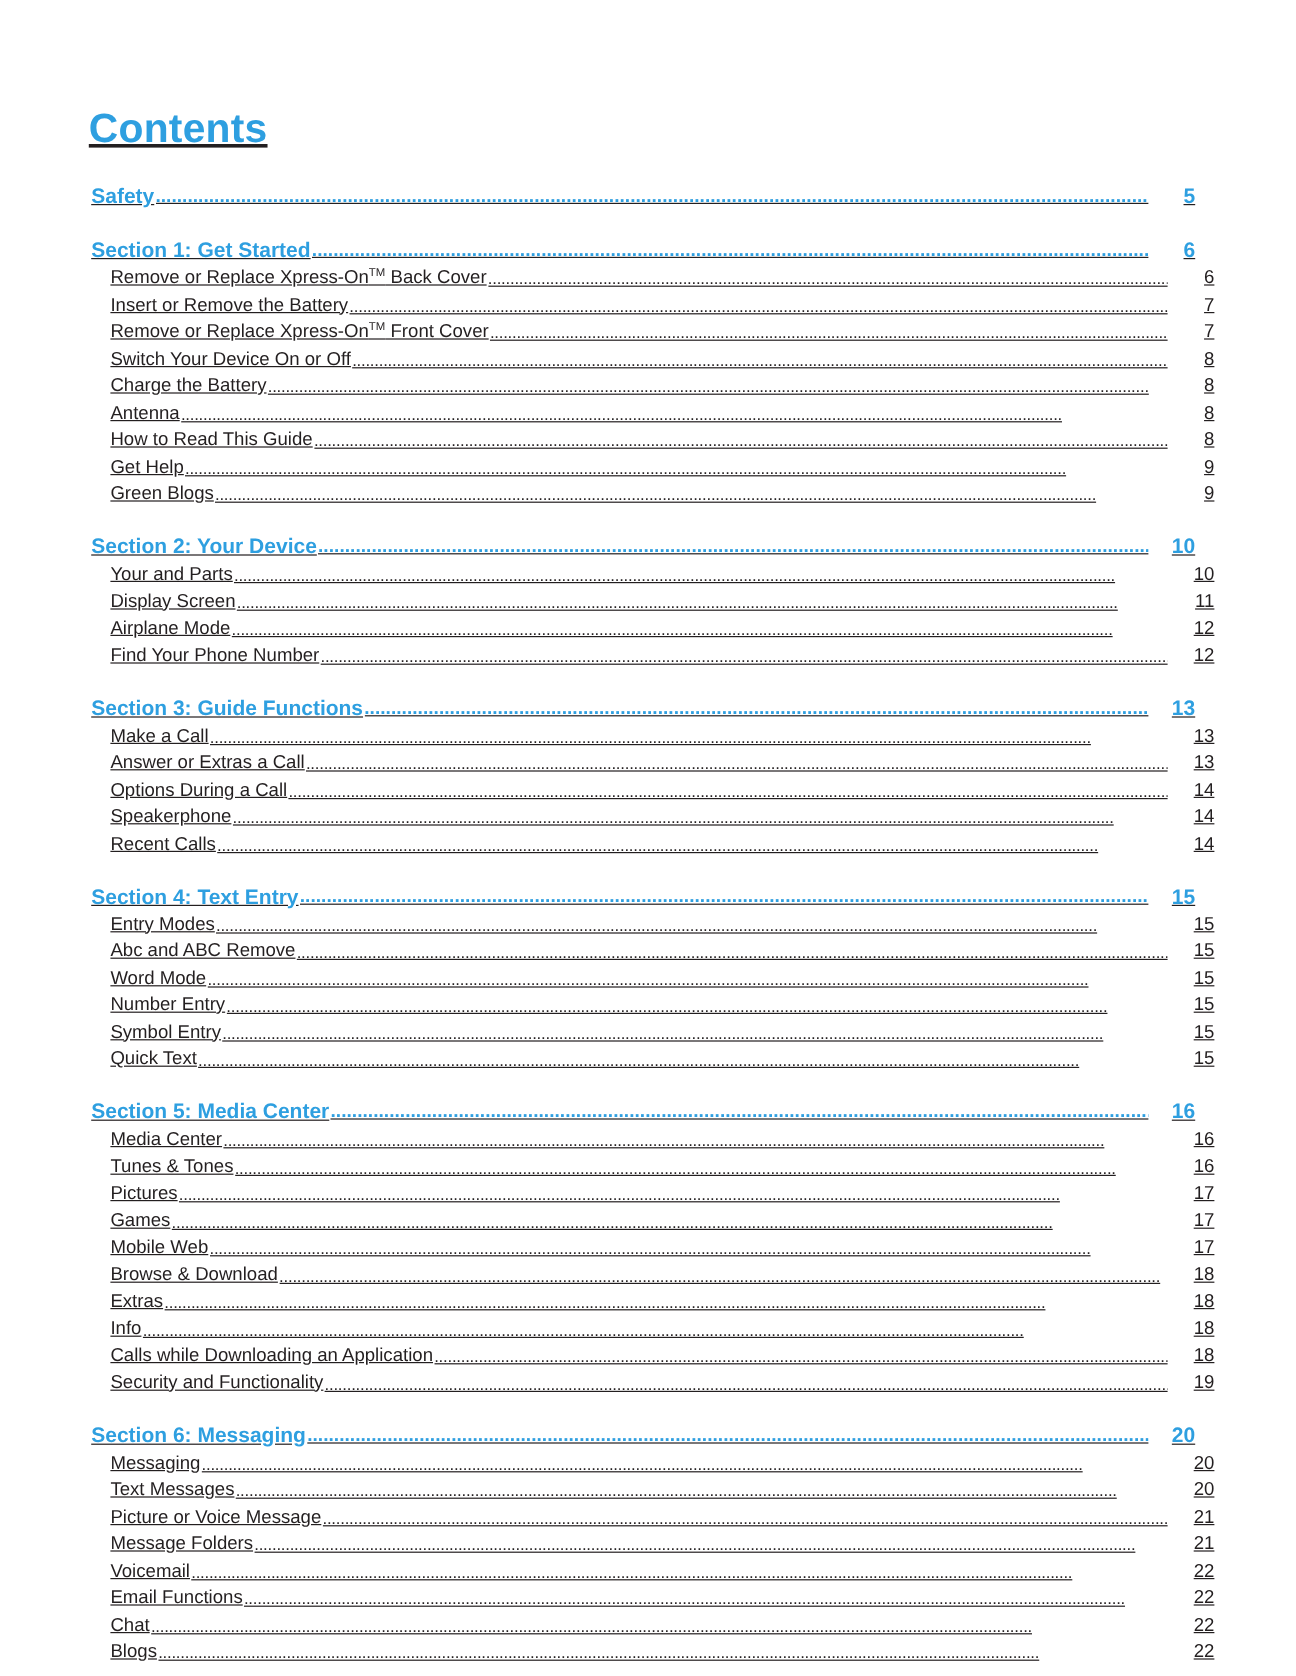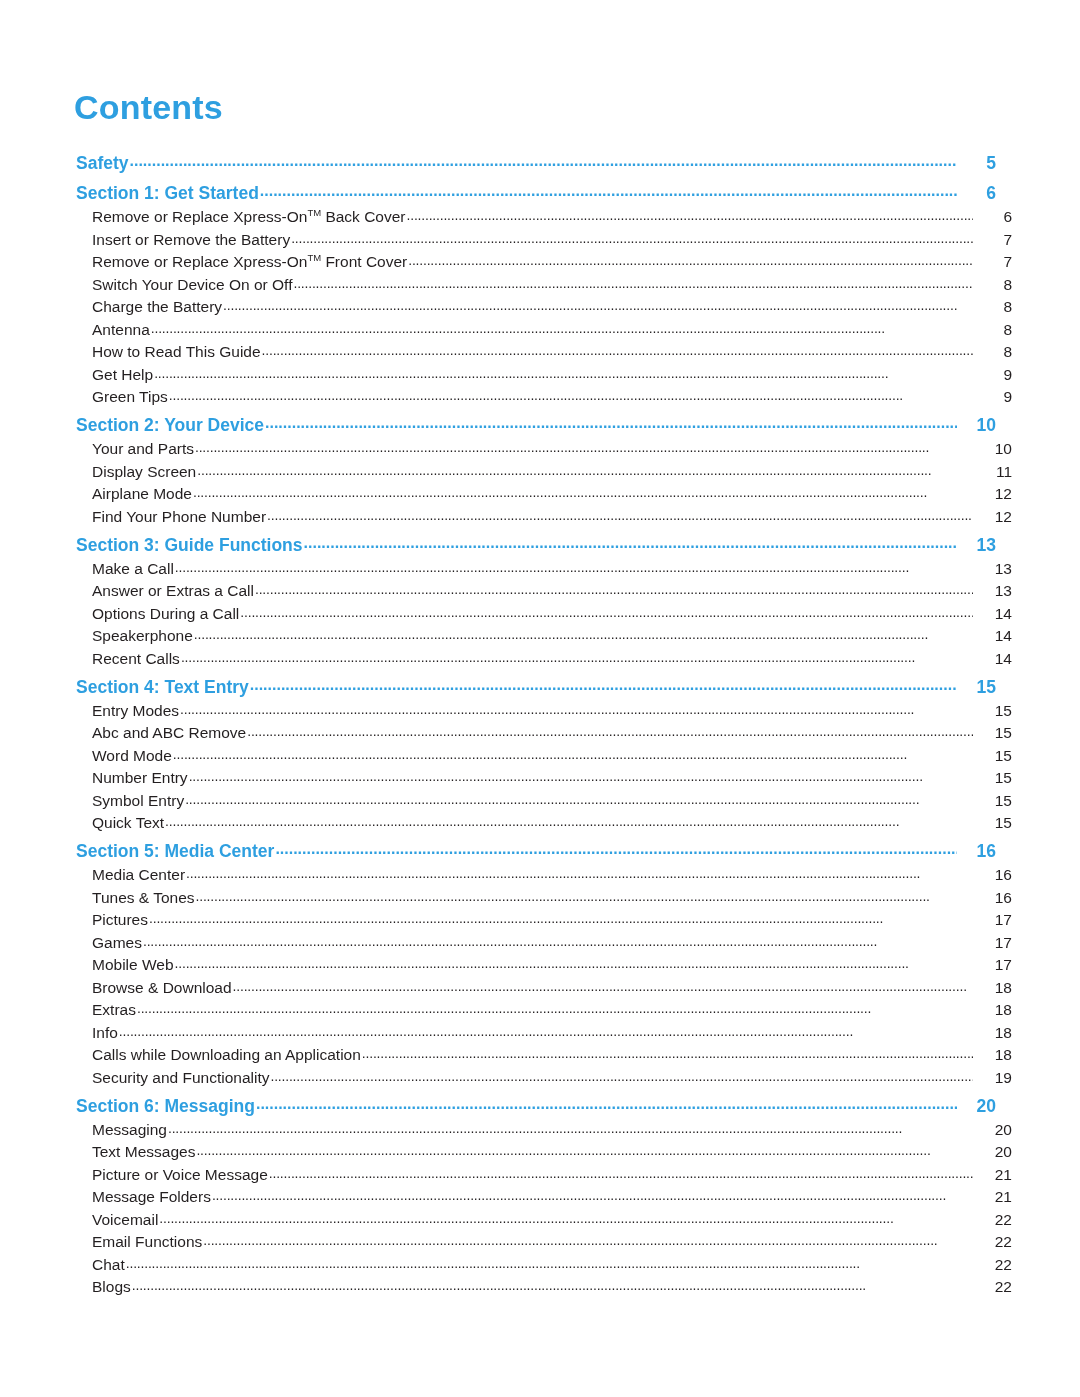--- a/index.html
+++ b/index.html
@@ -15,35 +15,36 @@
     position: relative;
     overflow: hidden;
   }
   .page {
     position: absolute;
     left: 0; top: 0;
     width: 1080px;
     height: 1397px;
     box-sizing: border-box;
     padding: 72px 88px 0 72px;
+    text-decoration: underline;
   }
   h1.contents-title {
     font-size: 34px;
     font-weight: bold;
     color: #2e9fe0;
     margin: 16px 0 26px 2px;
     letter-spacing: 0.2px;
   }
   .toc {
     margin: 0;
     padding: 0;
   }
   .row {
     display: flex;
-    align-items: flex-start;
+    align-items: flex-end;
     width: 920px;
   }
   .row .label {
     white-space: nowrap;
     flex: 0 0 auto;
   }
   .row .dots {
     flex: 1 1 auto;
     overflow: hidden;
     white-space: nowrap;
@@ -56,21 +57,21 @@
     text-align: left;
     width: 34px;
     margin-left: 10px;
   }
 
   
   .row.section {
     color: #2e9fe0;
     font-weight: bold;
     font-size: 17.5px;
-    margin-top: 9px;
+    margin-top: 24px;
     margin-bottom: 4px;
     padding-left: 4px;
   }
   .row.section .dots {
     color: #2e9fe0;
     font-weight: bold;
     letter-spacing: 0px;
     font-size: 16px;
   }
   .row.section .page-num {
@@ -153,21 +154,21 @@
         <span class="label">How to Read This Guide</span>
         <span class="dots">.......................................................................................................................................................................................................</span>
         <span class="page-num">8</span>
       </div>
       <div class="row entry">
         <span class="label">Get Help</span>
         <span class="dots">.......................................................................................................................................................................................................</span>
         <span class="page-num">9</span>
       </div>
       <div class="row entry">
-        <span class="label">Green Tips</span>
+        <span class="label">Green Blogs</span>
         <span class="dots">.......................................................................................................................................................................................................</span>
         <span class="page-num">9</span>
       </div>
       <div class="row section">
         <span class="label">Section 2:  Your Device</span>
         <span class="dots">.......................................................................................................................................................................................................</span>
         <span class="page-num">10</span>
       </div>
       <div class="row entry">
         <span class="label">Your and Parts</span>

